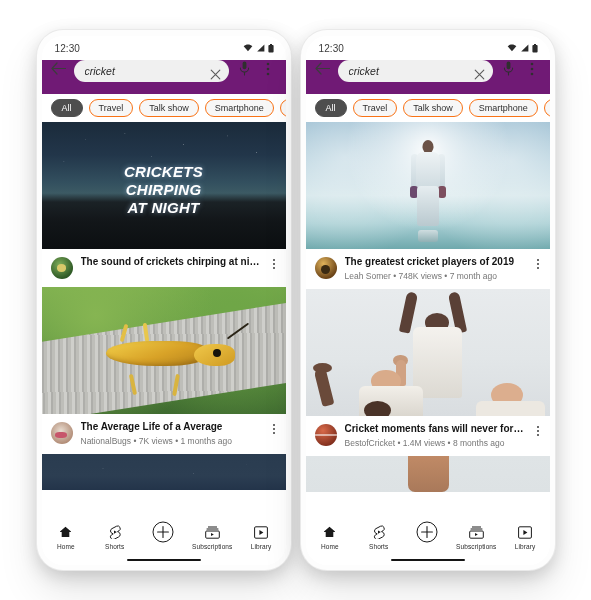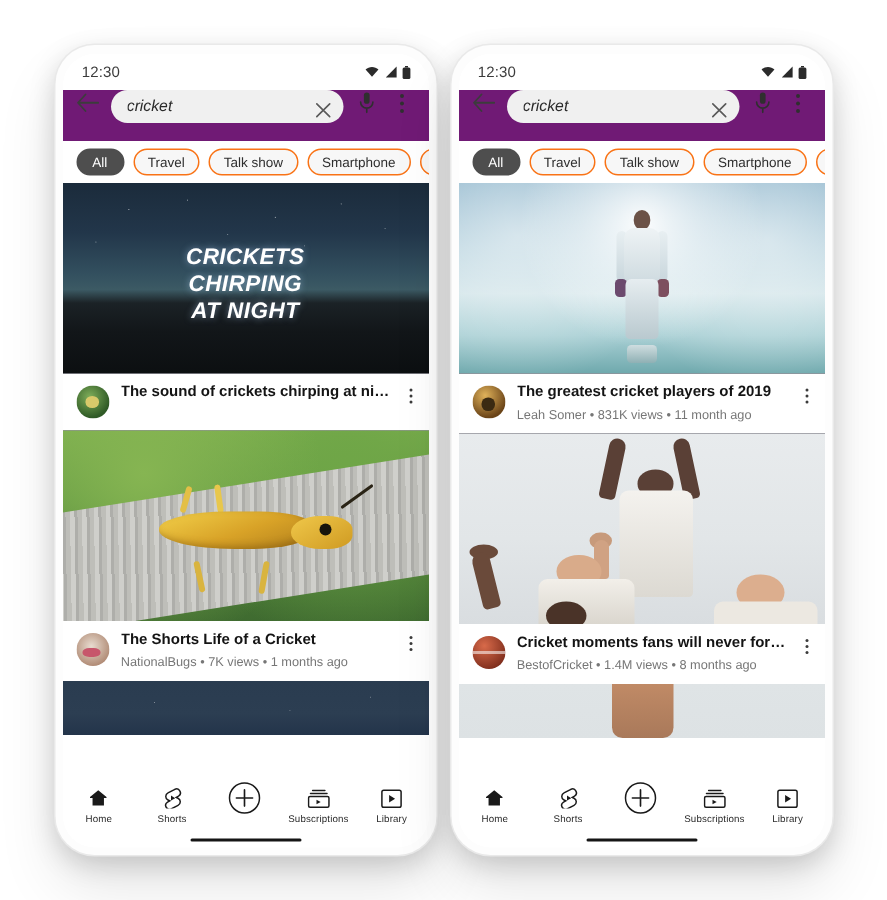--- a/index.html
+++ b/index.html
@@ -586,21 +586,21 @@
             <div class="legC"></div>
               <div class="legD"></div>
           </div>
         </div>
 
         <div class="meta">
           <div class="avatar">
               <div class="av-bug"></div>
             </div>
           <div class="meta-text">
-            <div class="vid-title">The Shorts Life of a Cricket</div>
+            <div class="vid-title">The Average Life of a Average</div>
             <div class="vid-sub">NationalBugs • 7K views • 1 months ago</div>
           </div>
           <div class="kebab">
               <i></i>
               <i></i>
               <i></i>
             </div>
         </div>
 
         <div class="thumb partial">
@@ -737,21 +737,21 @@
               <div class="pad"></div>
           </div>
         </div>
 
         <div class="meta">
           <div class="avatar">
               <div class="av-gold2"></div>
             </div>
           <div class="meta-text">
             <div class="vid-title">The greatest cricket players of 2019</div>
-            <div class="vid-sub">Leah Somer • 831K views • 11 month ago</div>
+            <div class="vid-sub">Leah Somer • 748K views • 7 month ago</div>
           </div>
           <div class="kebab">
               <i></i>
               <i></i>
               <i></i>
             </div>
         </div>
 
         <div class="thumb">
           <div class="celebration">

